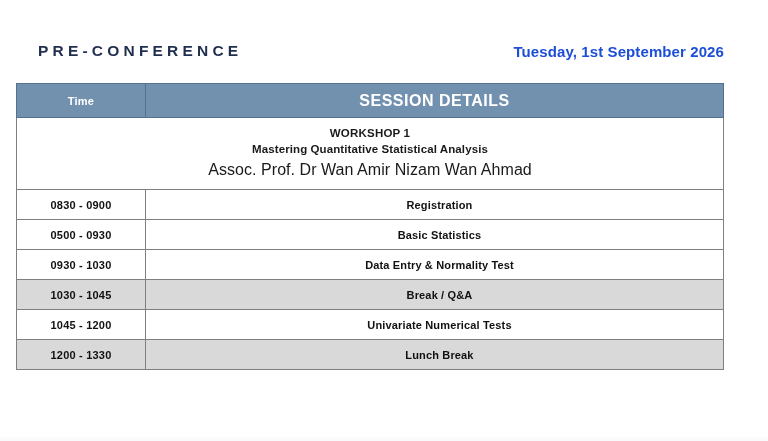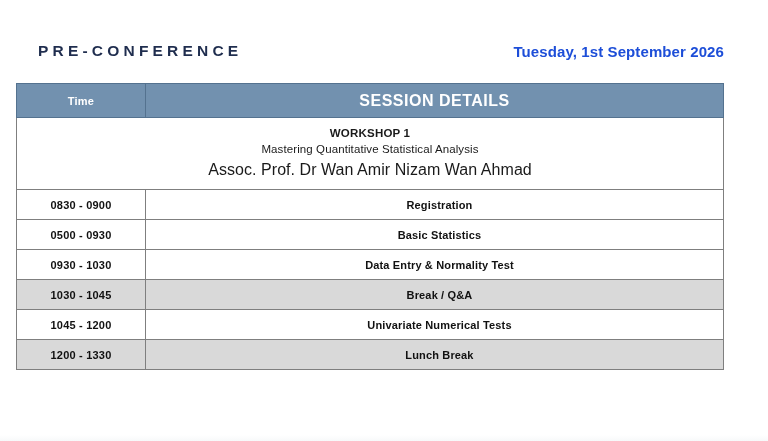--- a/index.html
+++ b/index.html
@@ -117,21 +117,21 @@
   }
   .ws-line1 {
     font-size: 11.5px;
     font-weight: bold;
     color: #1a1a1a;
     line-height: 1.42;
     letter-spacing: 0.2px;
   }
   .ws-line2 {
     font-size: 11.5px;
-    font-weight: normal;
+    font-weight: bold;
     color: #1a1a1a;
     line-height: 1.42;
     letter-spacing: 0.1px;
   }
   .ws-line3 {
     font-size: 16px;
     font-weight: normal;
     color: #1a1a1a;
     line-height: 1.45;
     letter-spacing: 0.05px;

